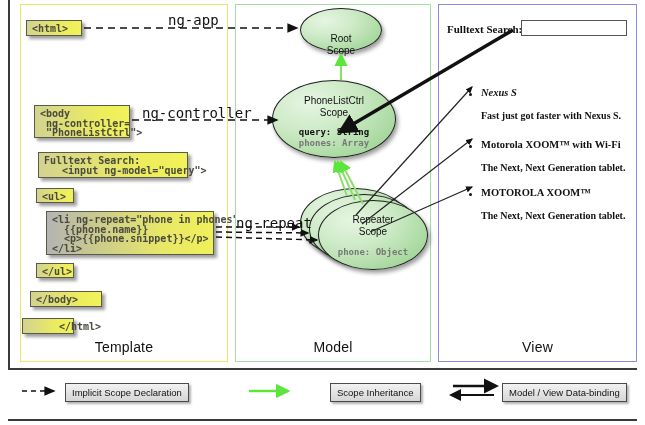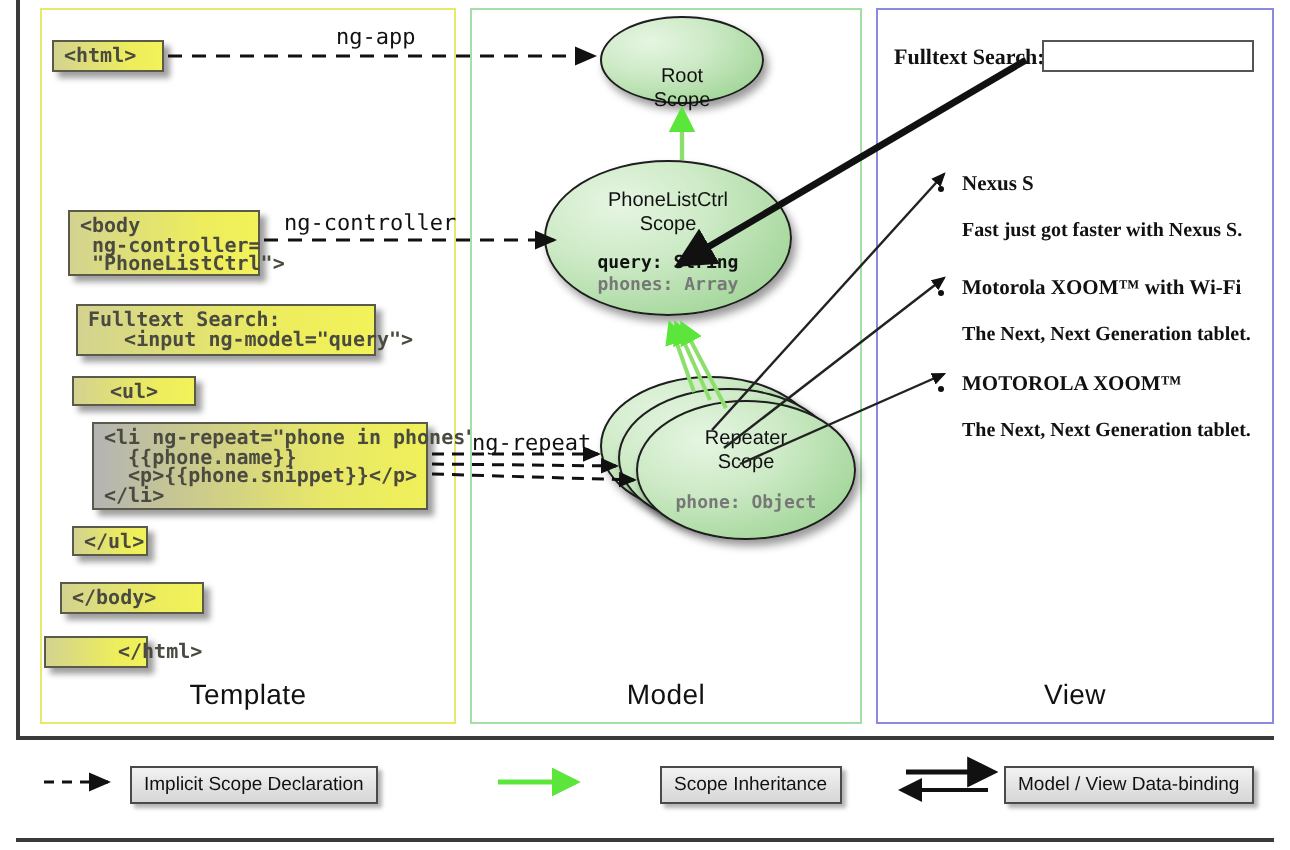--- a/index.html
+++ b/index.html
@@ -48,21 +48,21 @@
   .view-inner{position:absolute;left:0;top:0;width:100%;height:100%;
               font-family:"Liberation Serif","DejaVu Serif",serif;color:#111;}
   .vlabel{position:absolute;font-size:11px;font-weight:bold;}
   .vinput{position:absolute;box-sizing:border-box;border:1px solid #555;background:#fff;}
   .vitem{position:absolute;font-size:10.5px;font-weight:bold;white-space:nowrap;}
   .vbullet{position:absolute;width:3px;height:3px;background:#111;border-radius:50%;}
   .vsnip{position:absolute;font-size:10px;font-weight:bold;white-space:nowrap;}
 
   
   .edgelabel{position:absolute;font-family:"DejaVu Sans Mono","Liberation Mono",monospace;
-             font-size:11px;color:#111;white-space:nowrap;}
+             font-size:14px;color:#111;white-space:nowrap;}
   .legend-box{position:absolute;box-sizing:border-box;border:1.4px solid #4a4a4a;
               background:linear-gradient(to bottom,#f2f2f2,#d6d6d6);
               box-shadow:2px 2px 2px rgba(0,0,0,.3);
               font-size:9.5px;color:#111;padding:3px 6px;white-space:nowrap;}
 
   svg.overlay{position:absolute;left:0;top:0;width:645px;height:425px;
               pointer-events:none;overflow:visible;}
 </style>
 </head>
 <body>
@@ -79,21 +79,21 @@
 
   <div class="codebox flat" style="left:26px;top:20px;width:56px;height:16px;">&lt;html&gt;</div>
 
   <div class="codebox flat" style="left:34px;top:105px;width:96px;height:33px;">&lt;body
  ng-controller=
  "PhoneListCtrl"&gt;</div>
 
   <div class="codebox flat" style="left:38px;top:152px;width:150px;height:26px;">Fulltext Search:
    &lt;input ng-model="query"&gt;</div>
 
-  <div class="codebox flat" style="left:36px;top:188px;width:62px;height:15px;text-align:center;">&lt;ul&gt;</div>
+  <div class="codebox flat" style="left:36px;top:188px;width:38px;height:15px;">&lt;ul&gt;</div>
 
   <div class="codebox wide" style="left:46px;top:211px;width:168px;height:44px;">&lt;li ng-repeat="phone in phones"&gt;
   {{phone.name}}
   &lt;p&gt;{{phone.snippet}}&lt;/p&gt;
 &lt;/li&gt;</div>
 
   <div class="codebox flat" style="left:36px;top:263px;width:38px;height:15px;">&lt;/ul&gt;</div>
 
   <div class="codebox flat" style="left:30px;top:291px;width:72px;height:16px;">&lt;/body&gt;</div>
 
@@ -124,21 +124,21 @@
   </div>
 
   <div class="panel vw">
     <div class="panel-label">View</div>
     <div class="view-inner">
 
       <div class="vlabel" style="left:8px;top:18px;">Fulltext Search:</div>
       <input class="vinput" style="left: 82px; top: 15px; width: 106px; height: 16px; font-size: 10px; padding: 0px 3px; font-family: &quot;Liberation Serif&quot;, serif;" placeholder="" value="">
 
       <div class="vbullet" style="left:30px;top:88px;"></div>
-      <div class="vitem" style="left:42px;top:82px;">Nexus S</div>
+      <div class="vitem" style="left:42px;top:82px;font-style:italic;">Nexus S</div>
       <div class="vsnip" style="left:42px;top:105px;">Fast just got faster with Nexus S.</div>
 
       <div class="vbullet" style="left:30px;top:140px;"></div>
       <div class="vitem" style="left:42px;top:134px;">Motorola XOOM™  with Wi-Fi</div>
       <div class="vsnip" style="left:42px;top:157px;">The Next, Next Generation tablet.</div>
 
       <div class="vbullet" style="left:30px;top:188px;"></div>
       <div class="vitem" style="left:42px;top:182px;">MOTOROLA XOOM™</div>
       <div class="vsnip" style="left:42px;top:205px;">The Next, Next Generation tablet.</div>
 

